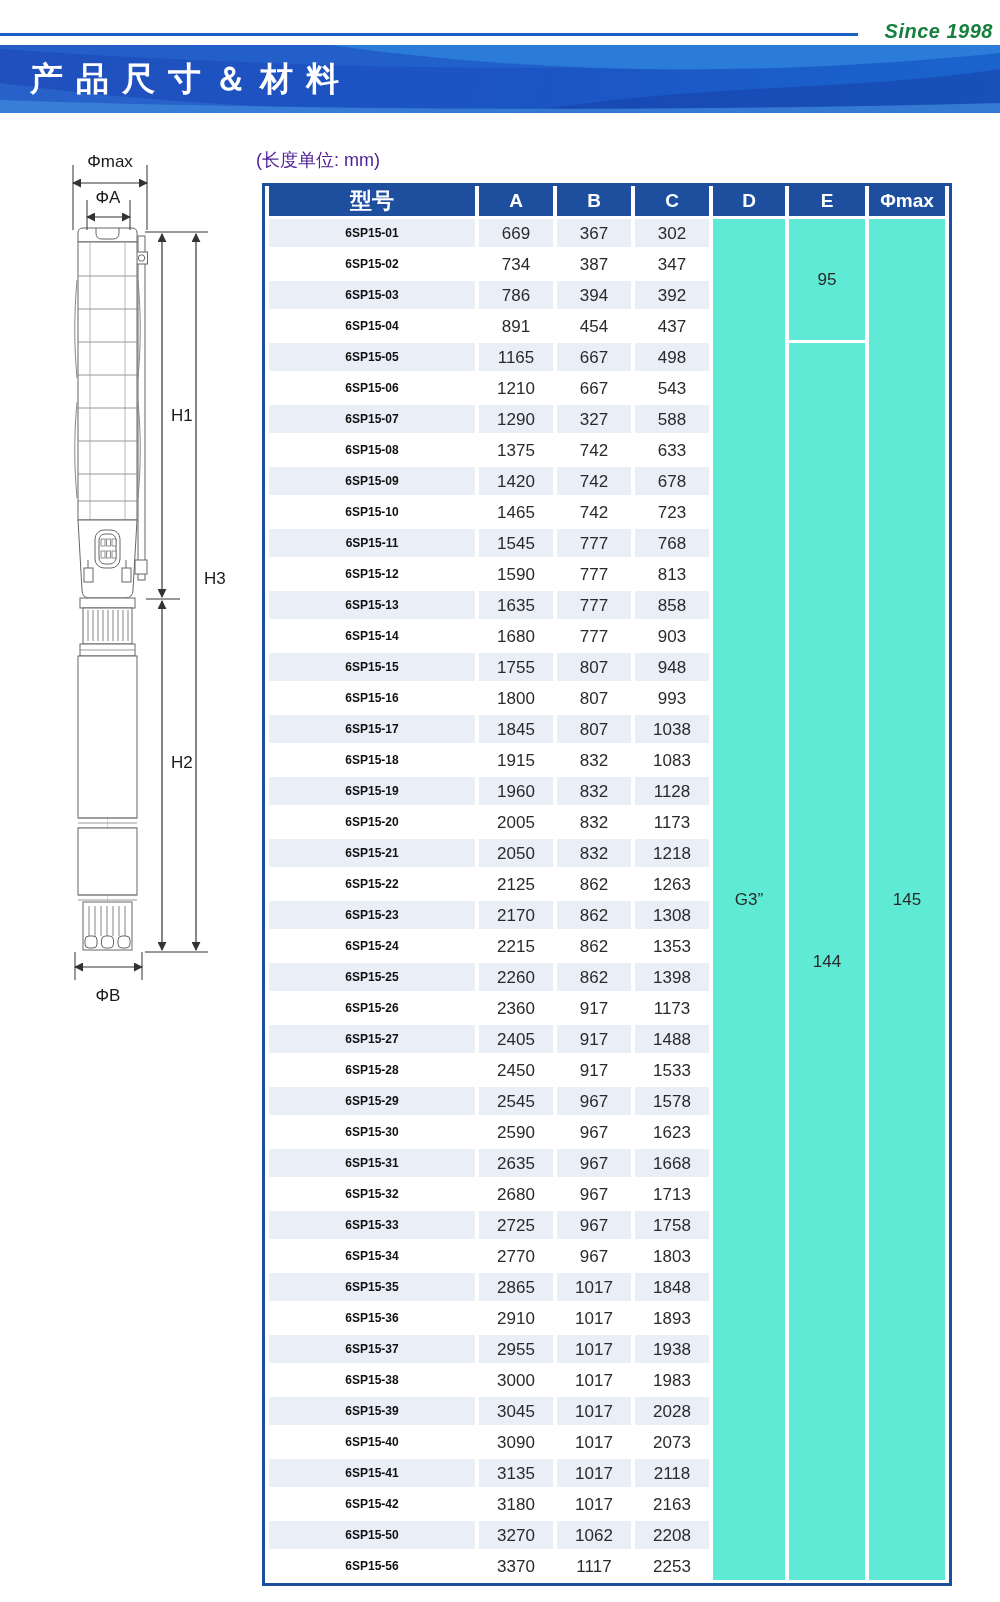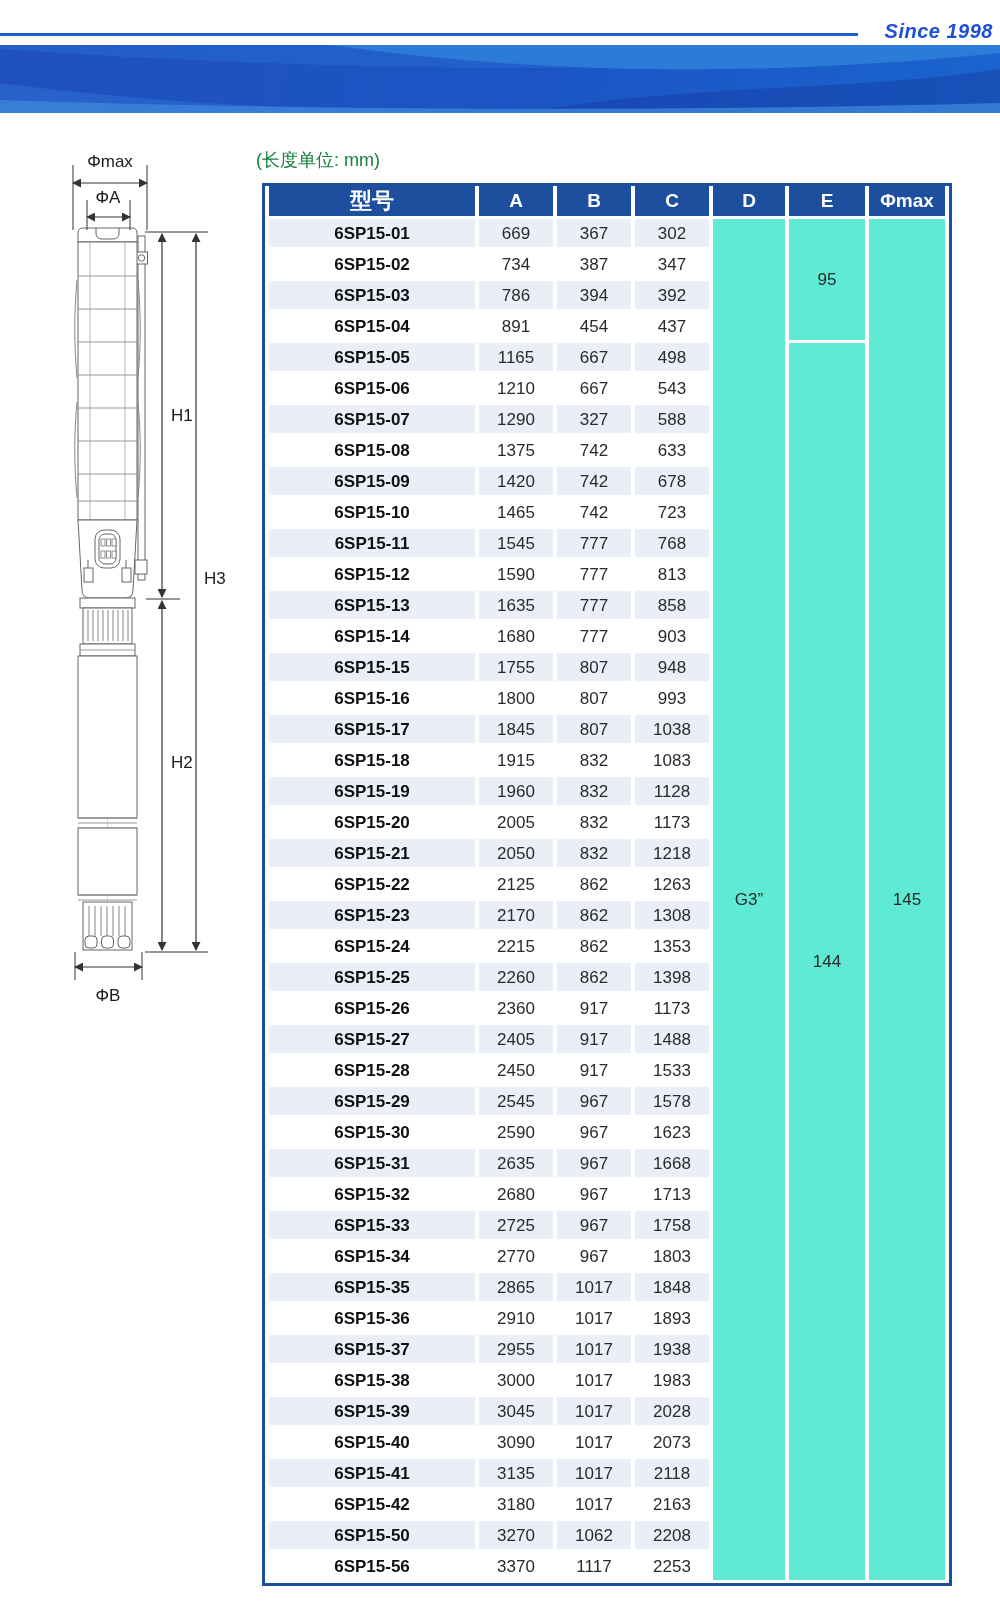--- a/index.html
+++ b/index.html
@@ -1,62 +1,63 @@
 <!DOCTYPE html>
 <html><head>
 <meta charset="utf-8">
 <style>
   html,body{margin:0;padding:0;background:#ffffff;}
   body{width:1000px;height:1602px;position:relative;font-family:"Liberation Sans",sans-serif;overflow:hidden;}
   .page{position:absolute;inset:0;background:#fff;}
 
   
   .top-rule{position:absolute;left:0;top:33px;width:858px;height:3px;background:#1a5ec6;}
-  .since{position:absolute;top:20px;right:7px;font-size:20px;font-weight:bold;font-style:italic;color:#1d4ed8;letter-spacing:.5px;}
+  .since{position:absolute;top:20px;right:7px;font-size:20px;font-weight:bold;font-style:italic;color:#15803d;letter-spacing:.5px;}
 
   
   .banner{position:absolute;left:0;top:45px;width:1000px;height:68px;background:linear-gradient(100deg,#2050bd 0%,#1b55c4 55%,#1a64cd 100%);overflow:hidden;}
   .banner svg{position:absolute;inset:0;width:100%;height:100%;}
   .banner-title{position:absolute;left:30px;top:50%;transform:translateY(-50%);color:#fff;font-size:33px;font-weight:bold;letter-spacing:13px;white-space:nowrap;}
   .brand{position:absolute;right:30px;top:4px;color:#fff;font-size:46px;font-weight:bold;font-style:italic;letter-spacing:3px;}
   .brand .reg{font-size:17px;font-weight:bold;vertical-align:26px;letter-spacing:0;margin-left:2px;}
 
   
-  .unit-note{position:absolute;left:256px;top:148px;font-size:18px;color:#15803d;}
+  .unit-note{position:absolute;left:256px;top:148px;font-size:18px;color:#4c1d95;}
 
   
   .pump-svg{position:absolute;left:30px;top:140px;width:225px;height:870px;}
   .pump-svg text{font-family:"Liberation Sans",sans-serif;font-size:17px;fill:#1a1a1a;}
 
   
   .table-wrap{position:absolute;left:262px;top:183px;border:3px solid #1e4f9f;background:#fff;overflow:hidden;}
   table{border-collapse:separate;border-spacing:4px 3px;table-layout:fixed;margin-top:-3px;width:684px;}
   thead th{background:#1e4f9f;color:#fff;height:30px;font-size:19px;font-weight:bold;padding:0;text-align:center;margin-left:39px;}
   thead th.model-h{font-size:22px;}
   td.cell{height:28px;padding:0;text-align:center;vertical-align:middle;font-size:17px;color:#2a2a2a;line-height:1;}
-  td.model{font-weight:bold;color:#101010;font-size:17px;}
+  td.model{font-weight:bold;color:#101010;font-size:12px;}
   tr.odd td.model, tr.odd td.num{background:#e9eef7;}
   td.merged{background:#5eead4;font-size:17px;color:#2a2a2a;}
 </style>
 </head>
 <body>
 
 <div class="page">
 
   <div class="top-rule"></div>
   <div class="since">Since 1998</div>
 
   <div class="banner">
     <svg viewBox="0 0 1000 68" preserveAspectRatio="none">
       <path d="M330,0 C540,30 760,32 1000,8 L1000,0 Z" fill="#2e80da" opacity="0.9"></path>
       <path d="M0,0 L330,0 C430,14 520,20 620,22 C450,26 200,18 0,4 Z" fill="#2a6fd2" opacity="0.45"></path>
       <path d="M0,68 L0,38 C150,58 300,64 440,68 Z" fill="#2f6fd2" opacity="0.55"></path>
       <path d="M520,68 C700,38 860,46 1000,24 L1000,68 Z" fill="#163a9f" opacity="0.45"></path>
       <path d="M0,68 L1000,68 L1000,58 C650,67 300,65 0,55 Z" fill="#3c84da" opacity="0.8"></path>
     </svg>
+    <div class="banner-title">产品尺寸＆材料</div>
   </div>
 
   <div class="unit-note">(长度单位: mm)</div>
 
   <svg class="pump-svg" viewBox="0 0 225 870">
     <defs>
       <marker id="arrow" viewBox="0 0 10 10" refX="9" refY="5" markerWidth="7.5" markerHeight="7.5" orient="auto-start-reverse">
         <path d="M0,0 L10,5 L0,10 z" fill="#333"></path>
       </marker>
     </defs>

